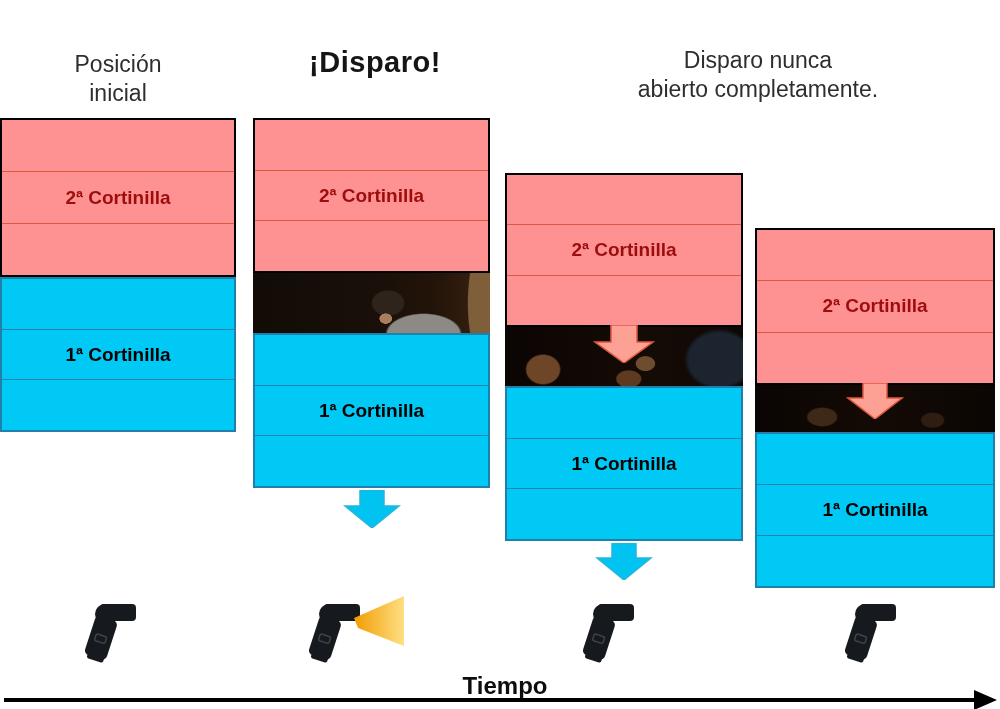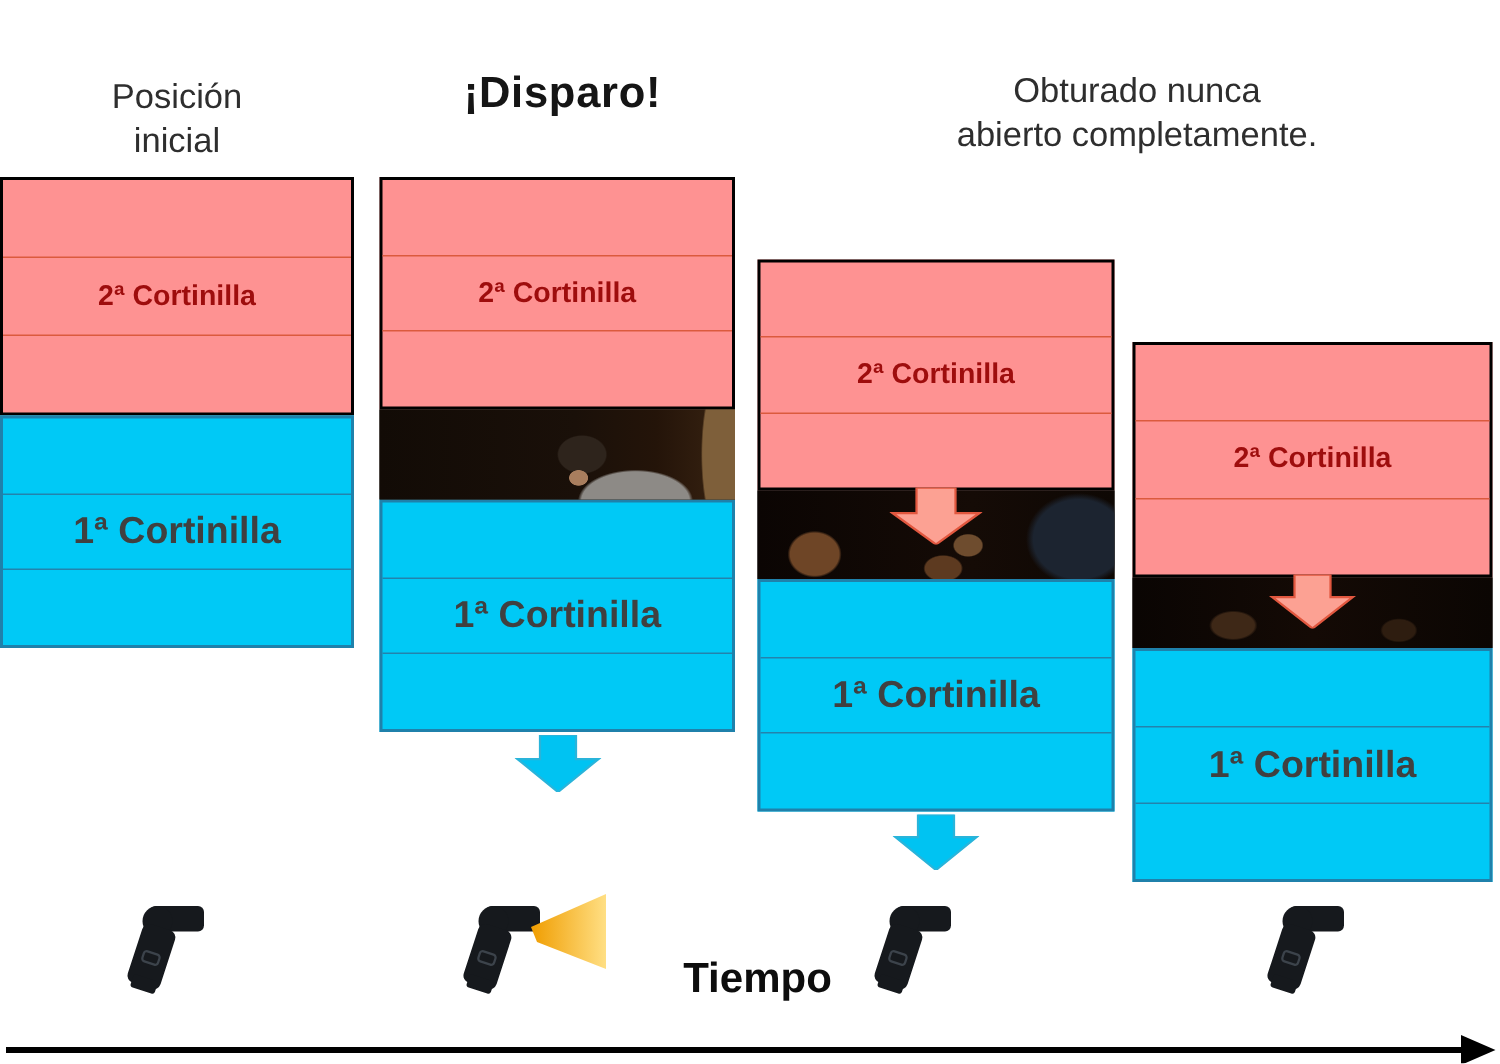--- a/index.html
+++ b/index.html
@@ -22,21 +22,21 @@
   .hdr.h3 { left:518px; top:46px; width:480px; }
 
   .col { position:absolute; }
   .curtain { display:flex; flex-direction:column; width:100%; }
   .curtain .row { flex:1; display:flex; align-items:center; justify-content:center; }
   .curtain.pink { background:#fe9292; border:2px solid #000000; }
   .curtain.pink .row + .row { border-top:1.5px solid #db5a3e; }
   .curtain.pink .lbl { font-size:19px; font-weight:700; color:#9e0d0d; }
   .curtain.cyan { background:#00c9f6; border:2px solid #1f81ab; }
   .curtain.cyan .row + .row { border-top:1.5px solid #2383ad; }
-  .curtain.cyan .lbl { font-size:25px; font-weight:700; color:#404040; }
+  .curtain.cyan .lbl { font-size:19px; font-weight:700; color:#000000; }
 
   .photo { width:100%; position:relative; }
   .photo.p2 {
     background-color:#150d08;
     background-image:
       radial-gradient(ellipse 11px 9px at 56% 76%, #a97e5e 0 55%, rgba(0,0,0,0) 60%),
       radial-gradient(ellipse 27px 21px at 57% 50%, #2e241c 0 58%, rgba(0,0,0,0) 62%),
       radial-gradient(ellipse 62px 34px at 72% 102%, #8d8a86 0 58%, rgba(0,0,0,0) 62%),
       radial-gradient(ellipse 22px 90px at 96% 50%, #7e5f3a 0 55%, rgba(0,0,0,0) 60%),
       linear-gradient(90deg, #120b06 0%, #1a1009 55%, #241409 78%, #3a2412 100%);
@@ -57,34 +57,34 @@
       radial-gradient(ellipse 20px 13px at 74% 75%, #2e1d10 0 54%, rgba(0,0,0,0) 62%),
       linear-gradient(90deg, #0a0503 0%, #140a05 50%, #0b0603 100%);
   }
   .arrow-overlay { position:absolute; left:50%; transform:translateX(-50%); }
   .arrow-below { display:block; margin:2px auto 0 auto; }
 
   .flash { position:absolute; width:56px; height:64px; }
   .beam { position:absolute; }
 
   .timeline-label {
-    position:absolute; left:400px; top:636px; width:210px; text-align:center;
-    font-size:28px; font-weight:700; color:#0d0d0d;
+    position:absolute; left:400px; top:672px; width:210px; text-align:center;
+    font-size:24px; font-weight:700; color:#0d0d0d;
   }
   .timeline-arrow { position:absolute; left:0px; top:688px; }
 </style>
 </head>
 <body>
 
 <div class="canvas">
 
   <div class="title">¡Disparo!</div>
   <div class="hdr h1">Posición
 inicial</div>
-  <div class="hdr h3">Obturado nunca
+  <div class="hdr h3">Disparo nunca
 abierto completamente.</div>
 
   <div class="col" style="left:0;top:118px;width:236px;">
     <div class="curtain pink" style="height:159px;">
       <div class="row"></div>
       <div class="row lbl">2ª Cortinilla</div>
       <div class="row"></div>
     </div>
     <div class="curtain cyan" style="height:155px;">
       <div class="row"></div>

